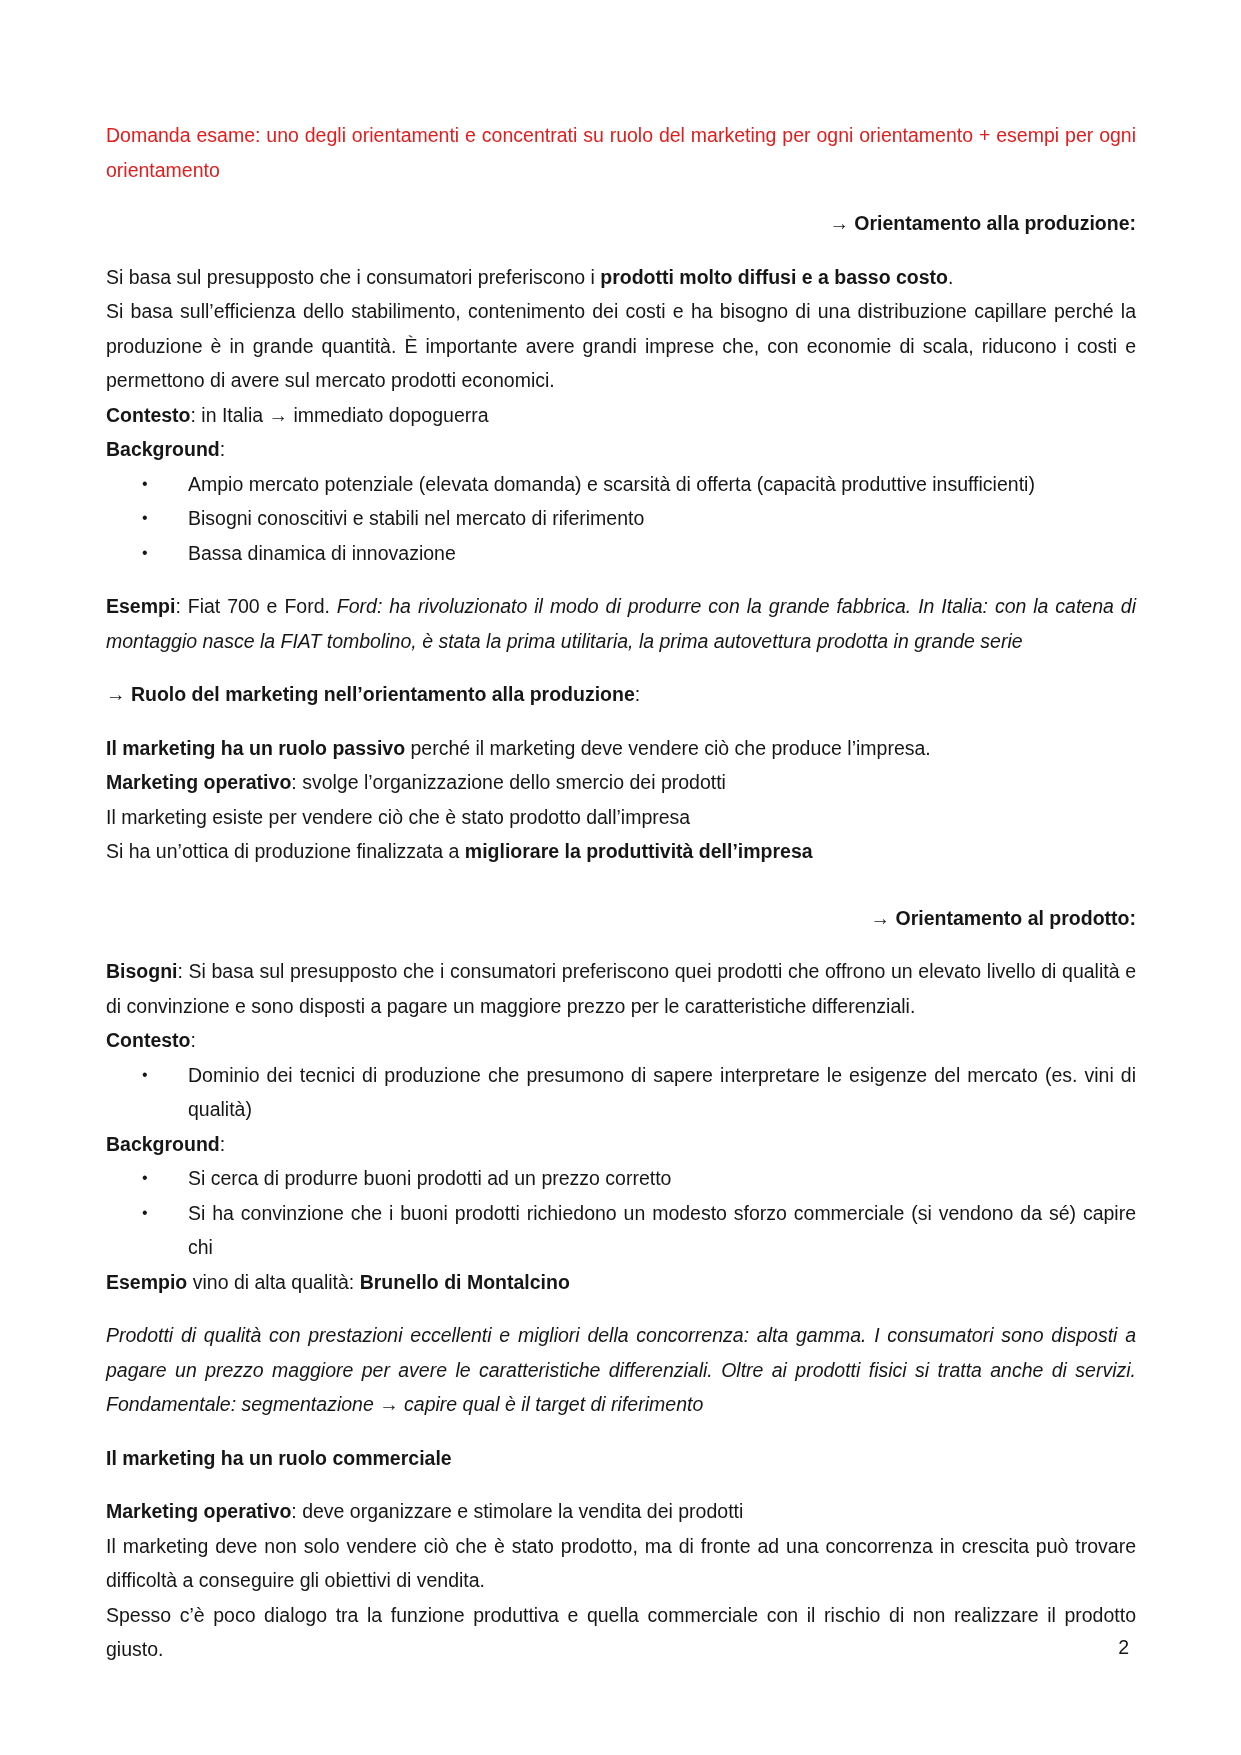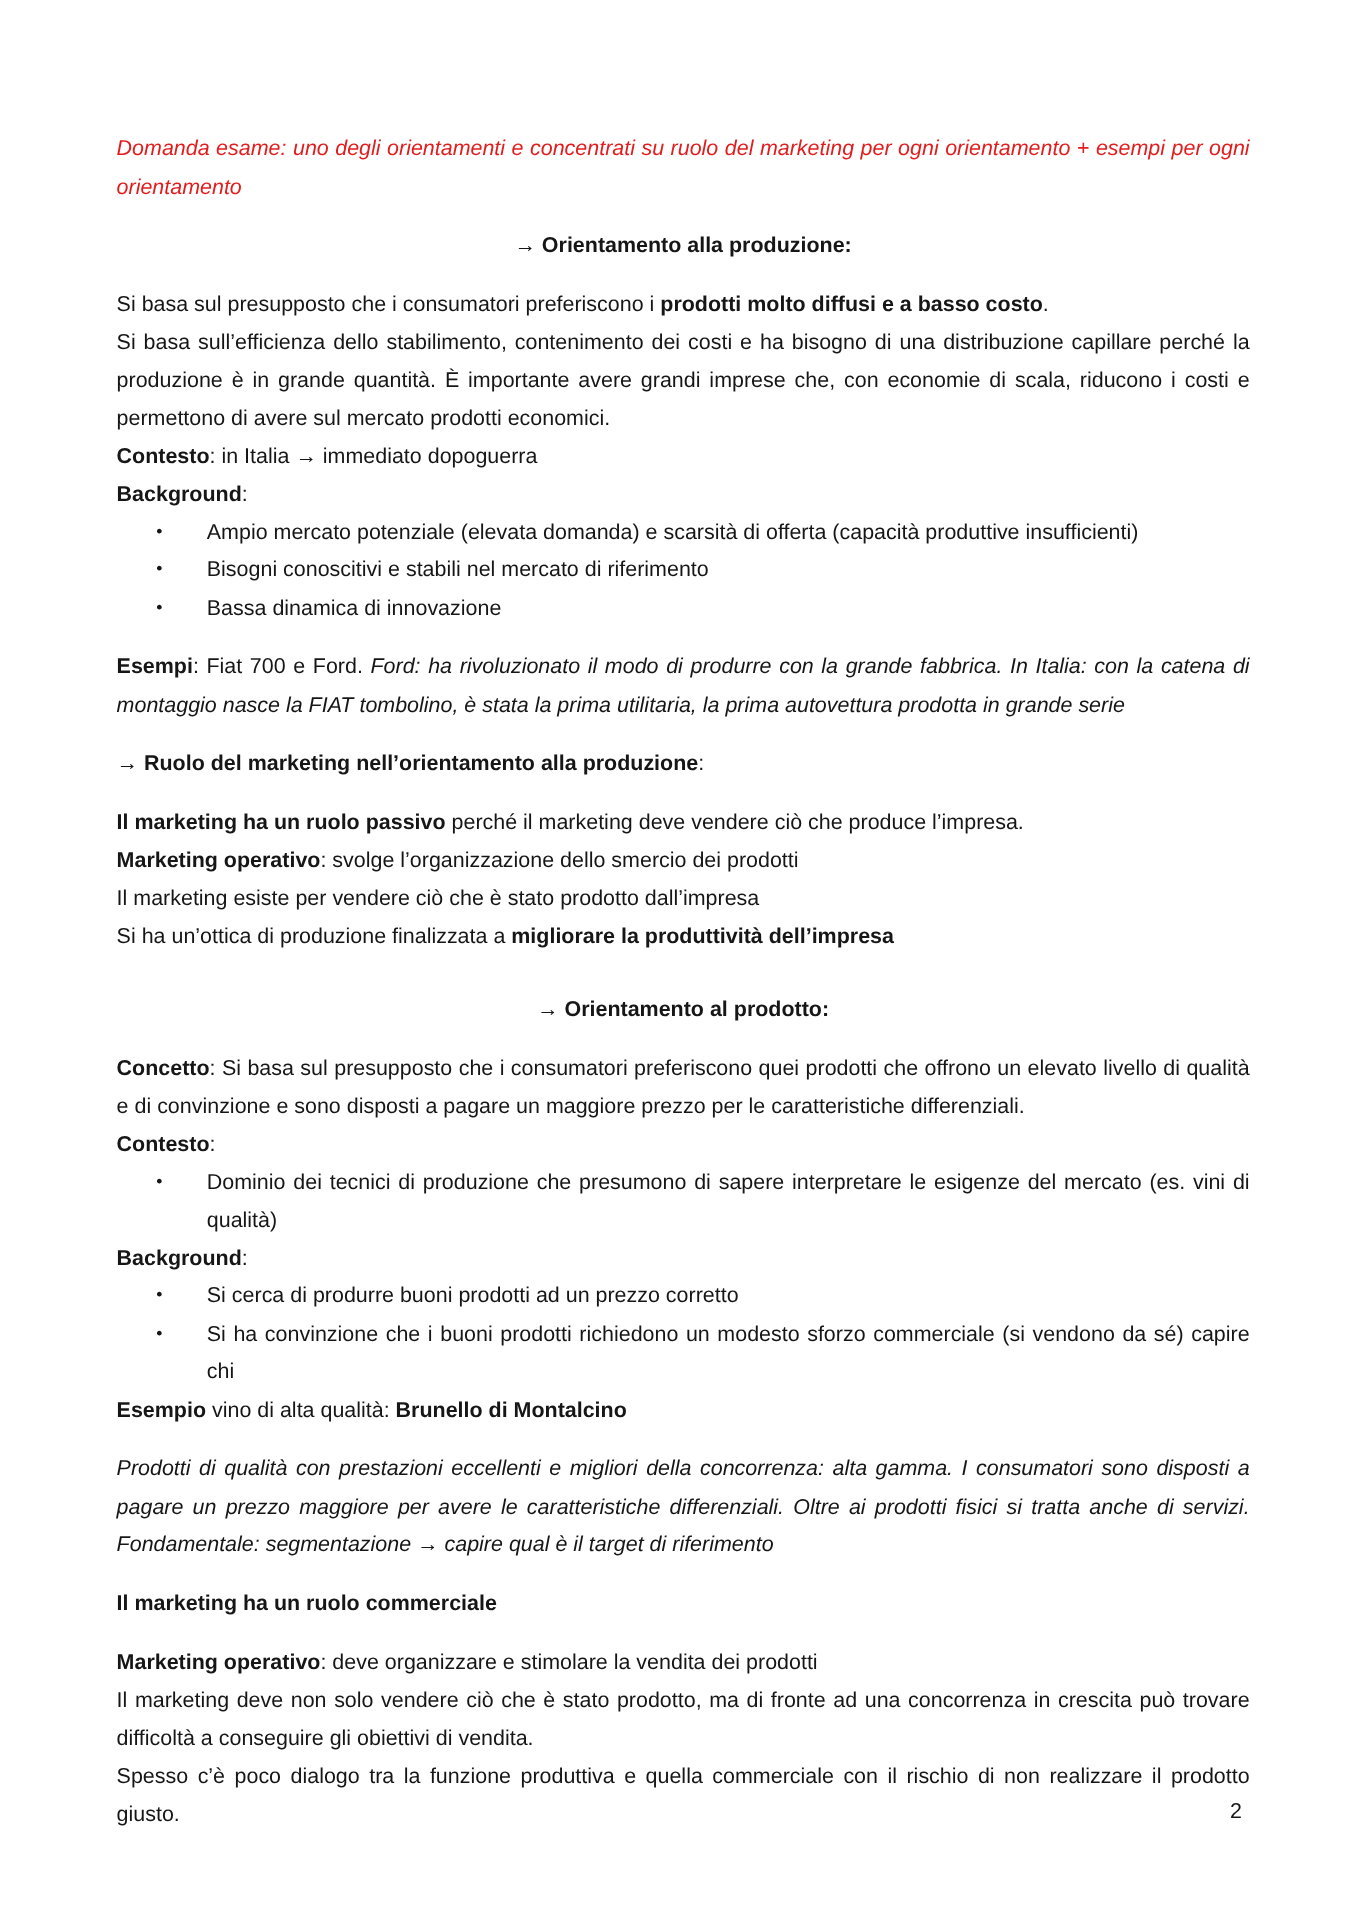--- a/index.html
+++ b/index.html
@@ -16,21 +16,21 @@
     left: 106px; top: 118px;
     width: 1030px;
     font-size: 19.5px;
     line-height: 34.5px;
   }
   .block {
     margin: 0 0 19px 0;
     text-align: justify;
     white-space: pre-wrap;
   }
-  .block.heading { text-align: center; }
+  .block.heading { text-align: right; }
   .block.tight { margin-bottom: 0; }
   .block.gap-before { margin-top: 32px; }
   .bullet { display: flex; margin: 0; }
   .bullet.gap-after { margin-bottom: 19px; }
   .bullet .marker {
     flex: none;
     width: 66px;
     padding-left: 36px;
     box-sizing: border-box;
     font-size: 16px;
@@ -49,21 +49,21 @@
     right: 112px;
     font-size: 19.5px;
     line-height: 34.5px;
     color: #161616;
   }
 </style>
 </head>
 <body>
 
 <div class="doc">
-    <div class="block para" style="color: rgb(226, 29, 29); font-style: italic;"><span>Domanda esame: uno degli orientamenti e concentrati su ruolo del marketing per ogni orientamento + esempi per ogni orientamento</span></div>
+    <div class="block para" style="color: rgb(226, 29, 29);"><span>Domanda esame: uno degli orientamenti e concentrati su ruolo del marketing per ogni orientamento + esempi per ogni orientamento</span></div>
     <div class="block heading"><span>→ </span><span class="b">Orientamento alla produzione:</span></div>
     <div class="block para tight"><span>Si basa sul presupposto che i consumatori preferiscono i </span><span class="b">prodotti molto diffusi e a basso costo</span><span>.
 </span><span>Si basa sull’efficienza dello stabilimento, contenimento dei costi e ha bisogno di una distribuzione capillare perché la produzione è in grande quantità. È importante avere grandi imprese che, con economie di scala, riducono i costi e permettono di avere sul mercato prodotti economici.
 </span><span class="b">Contesto</span><span>: in Italia → immediato dopoguerra
 </span><span class="b">Background</span><span>:</span></div>
     <div class="bullet">
       <span class="marker">•</span>
       <span class="bullet-text"><span>Ampio mercato potenziale (elevata domanda) e scarsità di offerta (capacità produttive insufficienti)</span></span>
     </div>
     <div class="bullet">
@@ -74,21 +74,21 @@
       <span class="marker">•</span>
       <span class="bullet-text"><span>Bassa dinamica di innovazione</span></span>
     </div>
     <div class="block para"><span class="b">Esempi</span><span>: Fiat 700 e Ford. </span><span class="i">Ford: ha rivoluzionato il modo di produrre con la grande fabbrica. In Italia: con la catena di montaggio nasce la FIAT tombolino, è stata la prima utilitaria, la prima autovettura prodotta in grande serie</span></div>
     <div class="block para"><span>→ </span><span class="b">Ruolo del marketing nell’orientamento alla produzione</span><span>:</span></div>
     <div class="block para"><span class="b">Il marketing ha un ruolo passivo</span><span> perché il marketing deve vendere ciò che produce l’impresa.
 </span><span class="b">Marketing operativo</span><span>: svolge l’organizzazione dello smercio dei prodotti
 </span><span>Il marketing esiste per vendere ciò che è stato prodotto dall’impresa
 </span><span>Si ha un’ottica di produzione finalizzata a </span><span class="b">migliorare la produttività dell’impresa</span></div>
     <div class="block heading gap-before"><span>→ </span><span class="b">Orientamento al prodotto:</span></div>
-    <div class="block para tight"><span class="b">Concetto</span><span>: Si basa sul presupposto che i consumatori preferiscono quei prodotti che offrono un elevato livello di qualità e di convinzione e sono disposti a pagare un maggiore prezzo per le caratteristiche differenziali.
+    <div class="block para tight"><span class="b">Bisogni</span><span>: Si basa sul presupposto che i consumatori preferiscono quei prodotti che offrono un elevato livello di qualità e di convinzione e sono disposti a pagare un maggiore prezzo per le caratteristiche differenziali.
 </span><span class="b">Contesto</span><span>:</span></div>
     <div class="bullet">
       <span class="marker">•</span>
       <span class="bullet-text"><span>Dominio dei tecnici di produzione che presumono di sapere interpretare le esigenze del mercato (es. vini di qualità)</span></span>
     </div>
     <div class="block para tight"><span class="b">Background</span><span>:</span></div>
     <div class="bullet">
       <span class="marker">•</span>
       <span class="bullet-text"><span>Si cerca di produrre buoni prodotti ad un prezzo corretto</span></span>
     </div>

